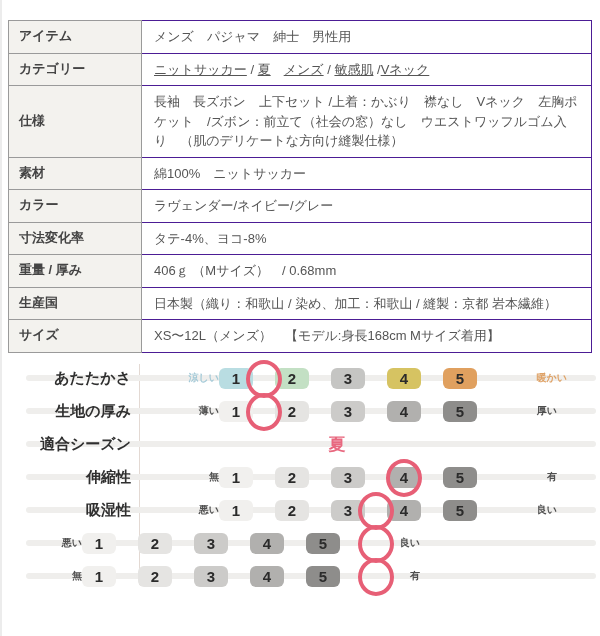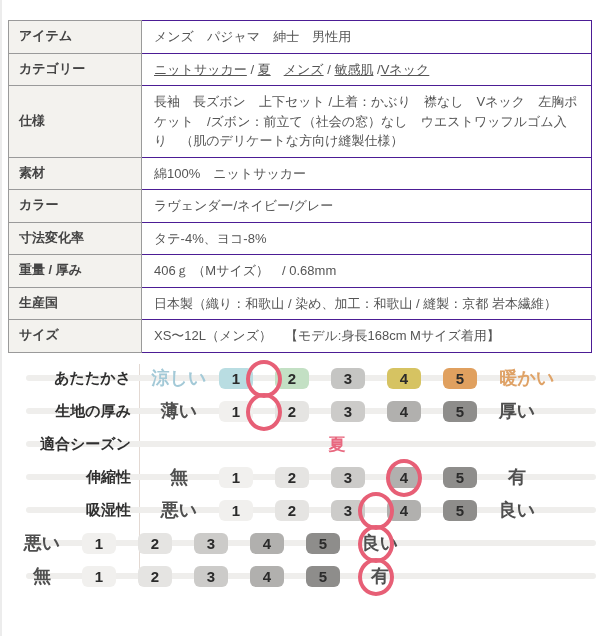--- a/index.html
+++ b/index.html
@@ -22,21 +22,21 @@
     padding:6px 12px;line-height:1.5;vertical-align:middle;word-break:break-all;
   }
   .cat-link{text-decoration:underline;cursor:pointer;}
   
   .chart{position:relative;margin-top:9px;width:600px;}
   .vline{position:absolute;left:137px;top:2px;bottom:8px;width:1px;background:#e3d9d3;z-index:0;}
   .crow{position:relative;height:33px;display:flex;align-items:center;}
   .track{position:absolute;left:24px;right:6px;top:13px;height:6px;background:#efeeec;border-radius:3px;z-index:0;}
   .rlabel{position:relative;width:129px;padding-right:8px;text-align:right;
           font-size:15px;font-weight:bold;color:#2f2f2f;z-index:1;white-space:nowrap;}
-  .elabel{position:relative;width:80px;text-align:center;font-size:18px;font-weight:bold;color:#4f4f4f;z-index:1;}
+  .elabel{position:relative;width:80px;text-align:right;font-size:10px;font-weight:bold;color:#4f4f4f;z-index:1;}
   .boxes{position:relative;display:flex;z-index:1;}
   .box{width:34px;height:21px;border-radius:6px;margin-right:22px;
        display:flex;align-items:center;justify-content:center;
        font-size:15px;font-weight:bold;color:#2b2b2b;}
   .box:last-child{margin-right:0;}
   .ring{position:absolute;box-sizing:border-box;width:36px;height:38px;top:-2px;
         border:4px solid #e75f76;border-radius:50%;z-index:2;background:transparent;}
   .season{position:absolute;left:335px;top:50%;transform:translate(-50%,-50%);
           font-size:17px;font-weight:bold;z-index:1;}
 </style>

